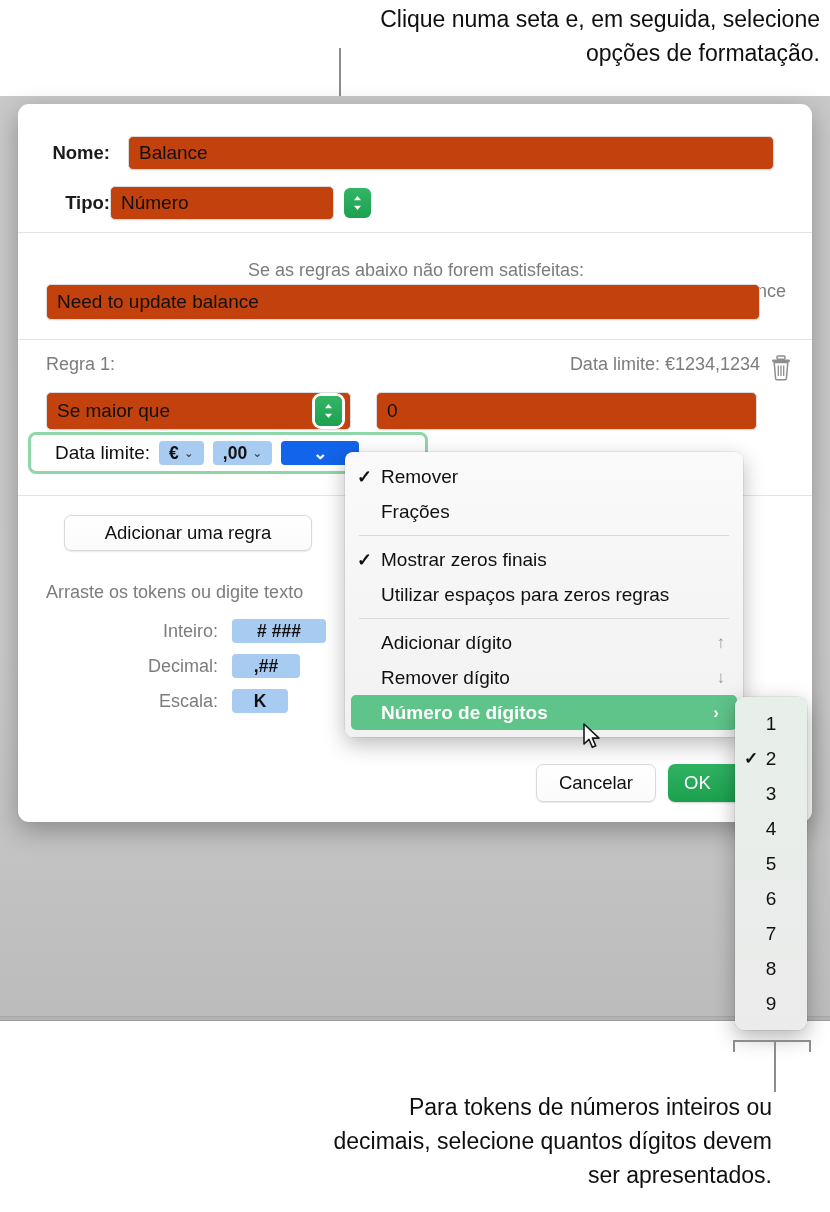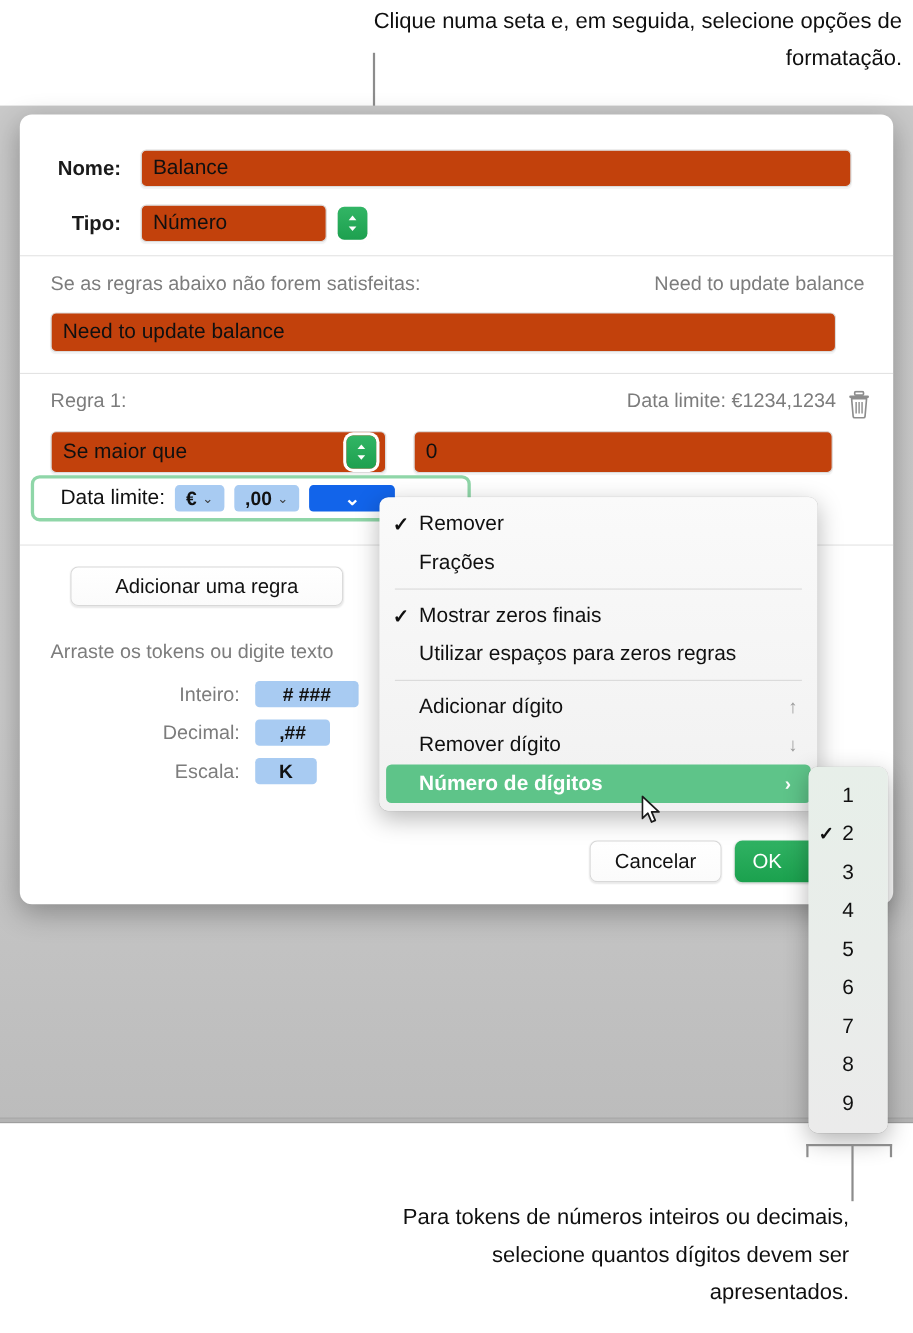--- a/index.html
+++ b/index.html
@@ -7,21 +7,21 @@
     width: 830px; height: 1212px;
     background: #ffffff;
     font-family: "Liberation Sans", sans-serif;
     overflow: hidden;
   }
   #root { position: relative; width: 830px; height: 1212px; }
 
   
   .callout {
     position: absolute;
-    font-size: 20px;
+    font-size: 23px;
     color: #0f0f0f;
     line-height: 34px;
     text-align: right;
   }
   #callout-top { top: 2px; right: 10px; width: 500px; }
   #callout-bottom { bottom: 20px; right: 58px; width: 440px; text-align: right; }
 
   .leader-v {
     position: absolute;
     width: 2px;
@@ -225,34 +225,34 @@
 
     <div class="row" style="left:0; top:32px; width:794px;">
       <div class="lbl-bold" style="width:92px;">Nome:</div>
       <div class="field" style="margin-left:18px; width:646px;">
         <span>Balance</span>
       </div>
     </div>
 
     <div class="row" style="left:0; top:82px; width:794px;">
       <div class="lbl-bold" style="width:92px;">Tipo:</div>
-      <div class="field" style="margin-left:18px; width:169px;">
+      <div class="field" style="width:224px;">
         <span>Número</span>
       </div>
       <div class="stepper" style="margin-left:10px;">
         <svg width="13" height="18" viewBox="0 0 13 18">
           <path d="M6.5 2 L10 6.2 L3 6.2 Z" fill="#ffffff"></path>
           <path d="M6.5 16 L10 11.8 L3 11.8 Z" fill="#ffffff"></path>
         </svg>
       </div>
     </div>
 
     <div class="divider" style="top:128px;"></div>
 
-    <div class="row" style="left:28px; top:144px; width:740px;">
+    <div class="row" style="left:28px; top:156px; width:740px;flex-direction:column;">
       <div class="lbl-grey">Se as regras abaixo não forem satisfeitas:</div>
       <div class="lbl-grey" style="margin-left:auto;">Need to update balance</div>
     </div>
     <div class="field" style="position:absolute; left:28px; top:180px; width:714px; height:36px;">
       <span>Need to update balance</span>
     </div>
 
     <div class="divider" style="top:235px;"></div>
 
     <div class="row" style="left:28px; top:250px; width:714px;">

